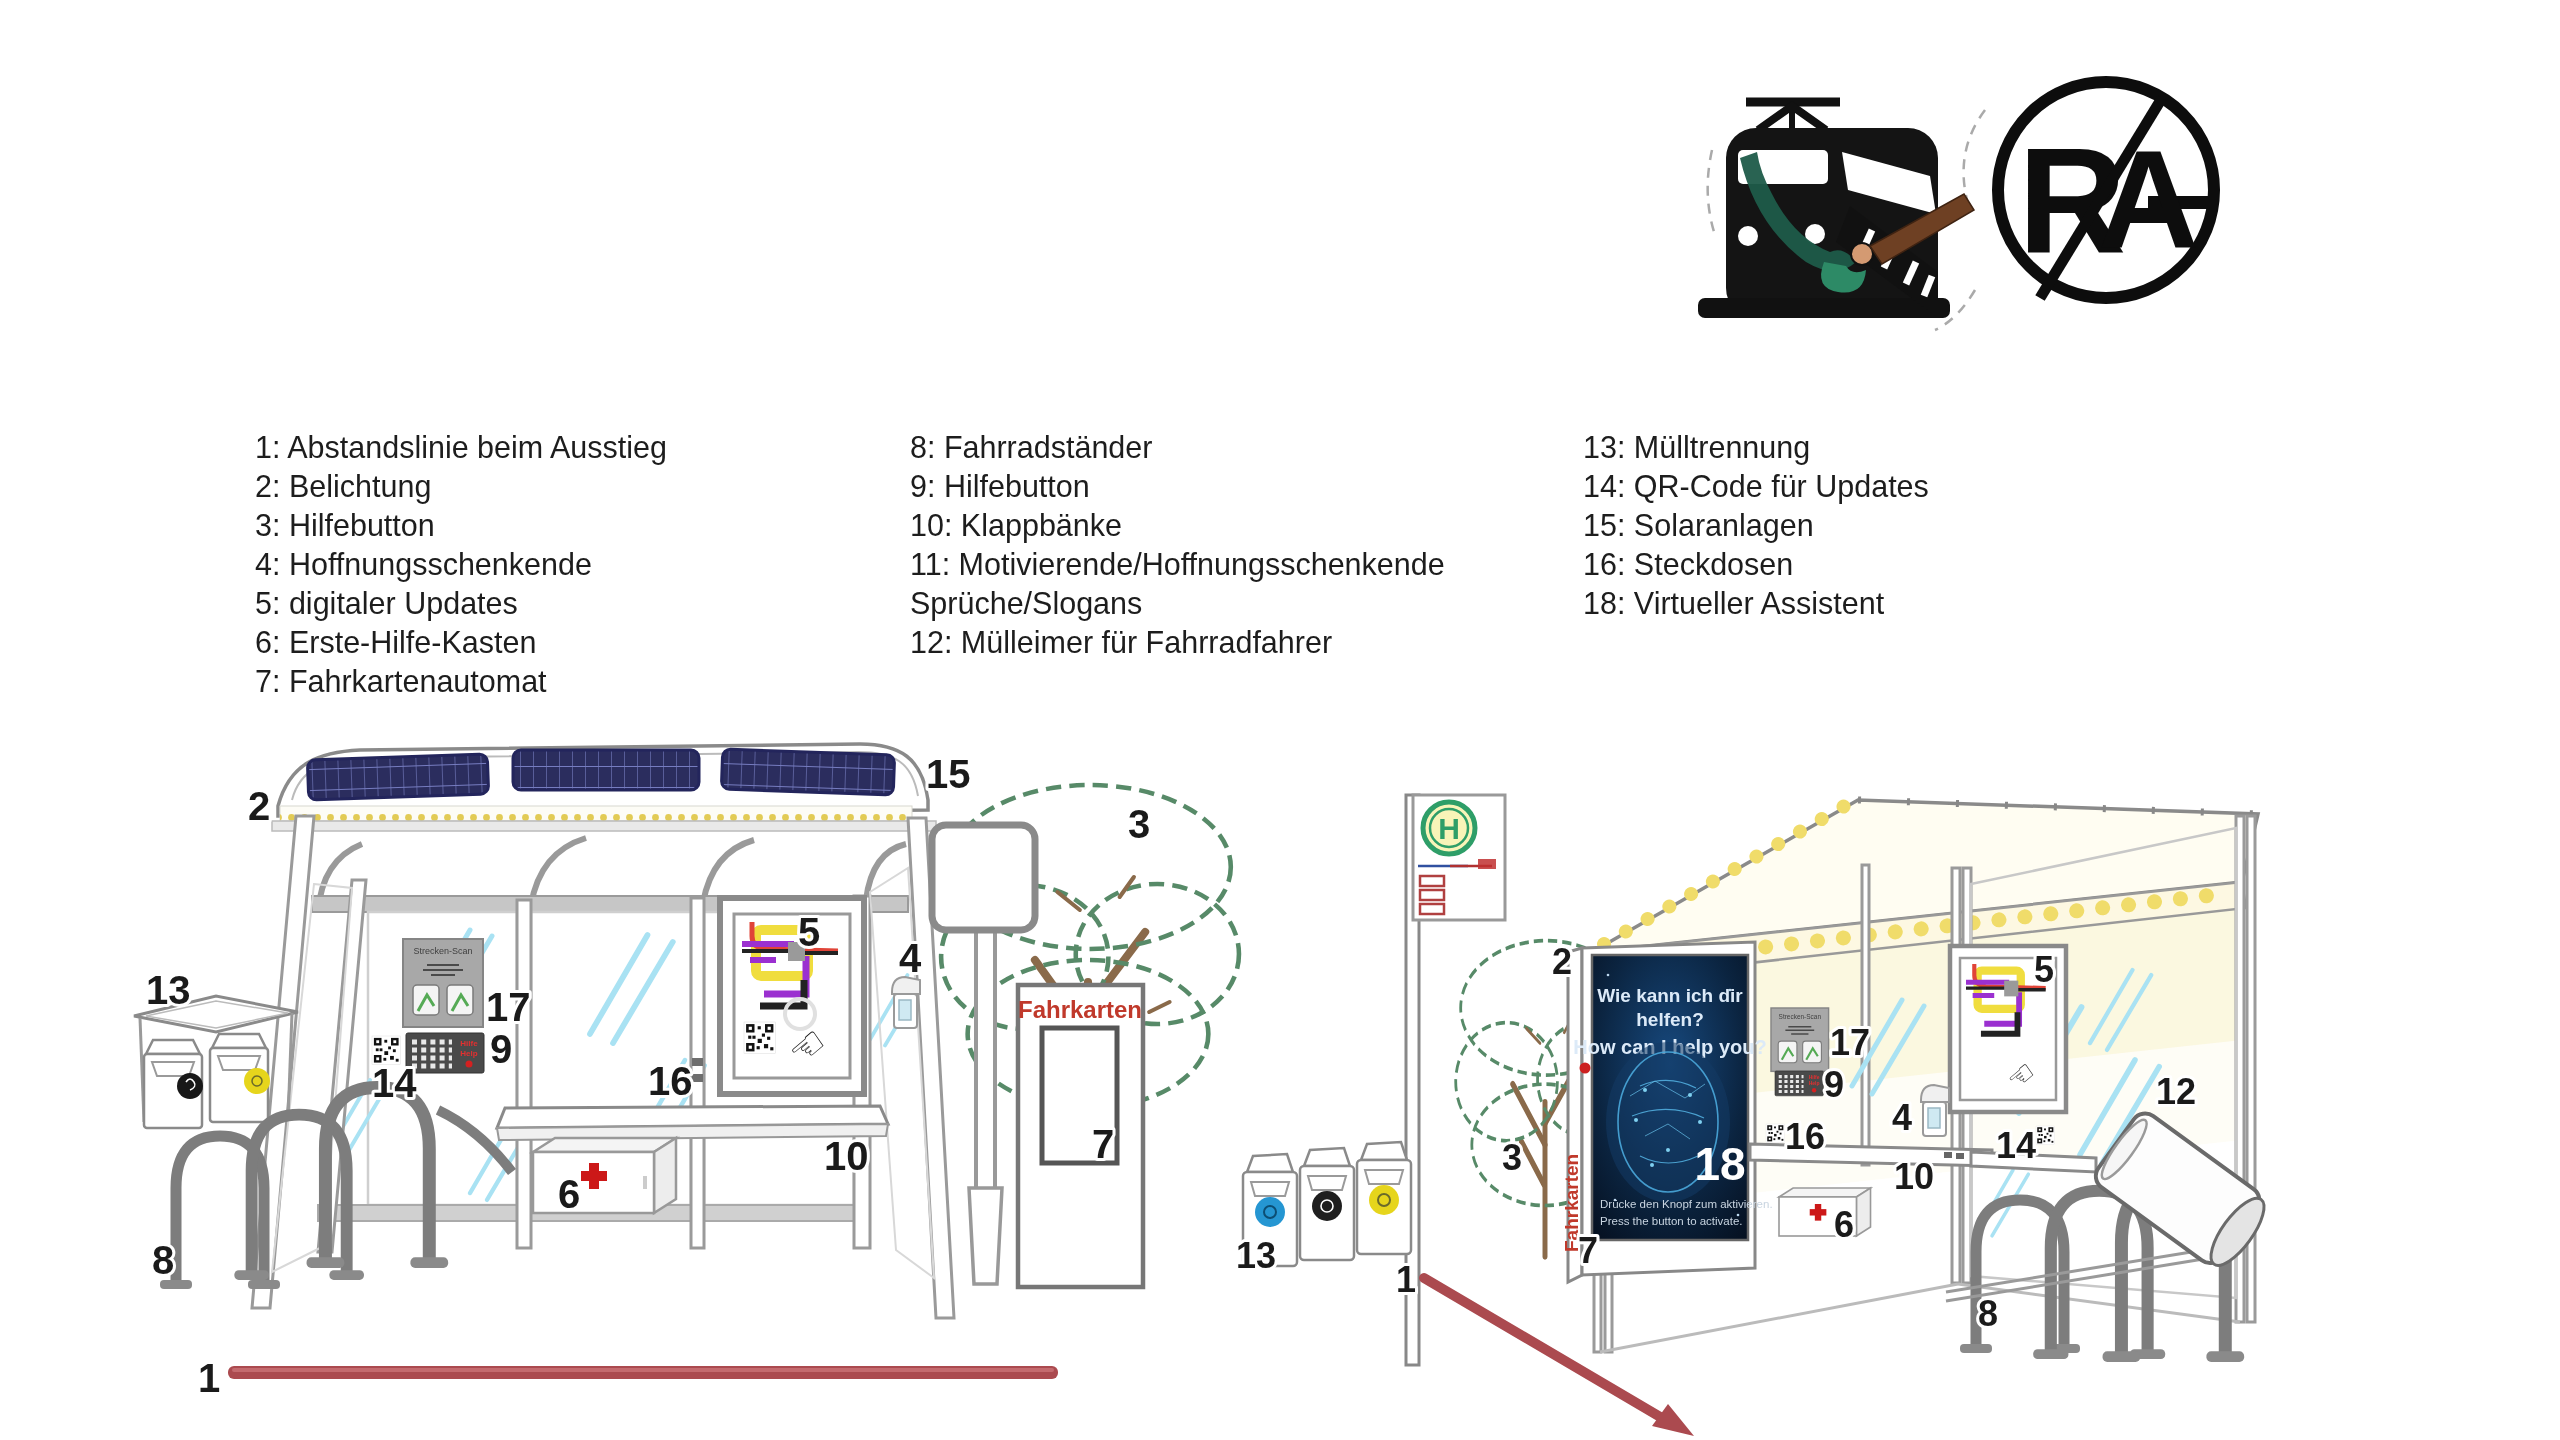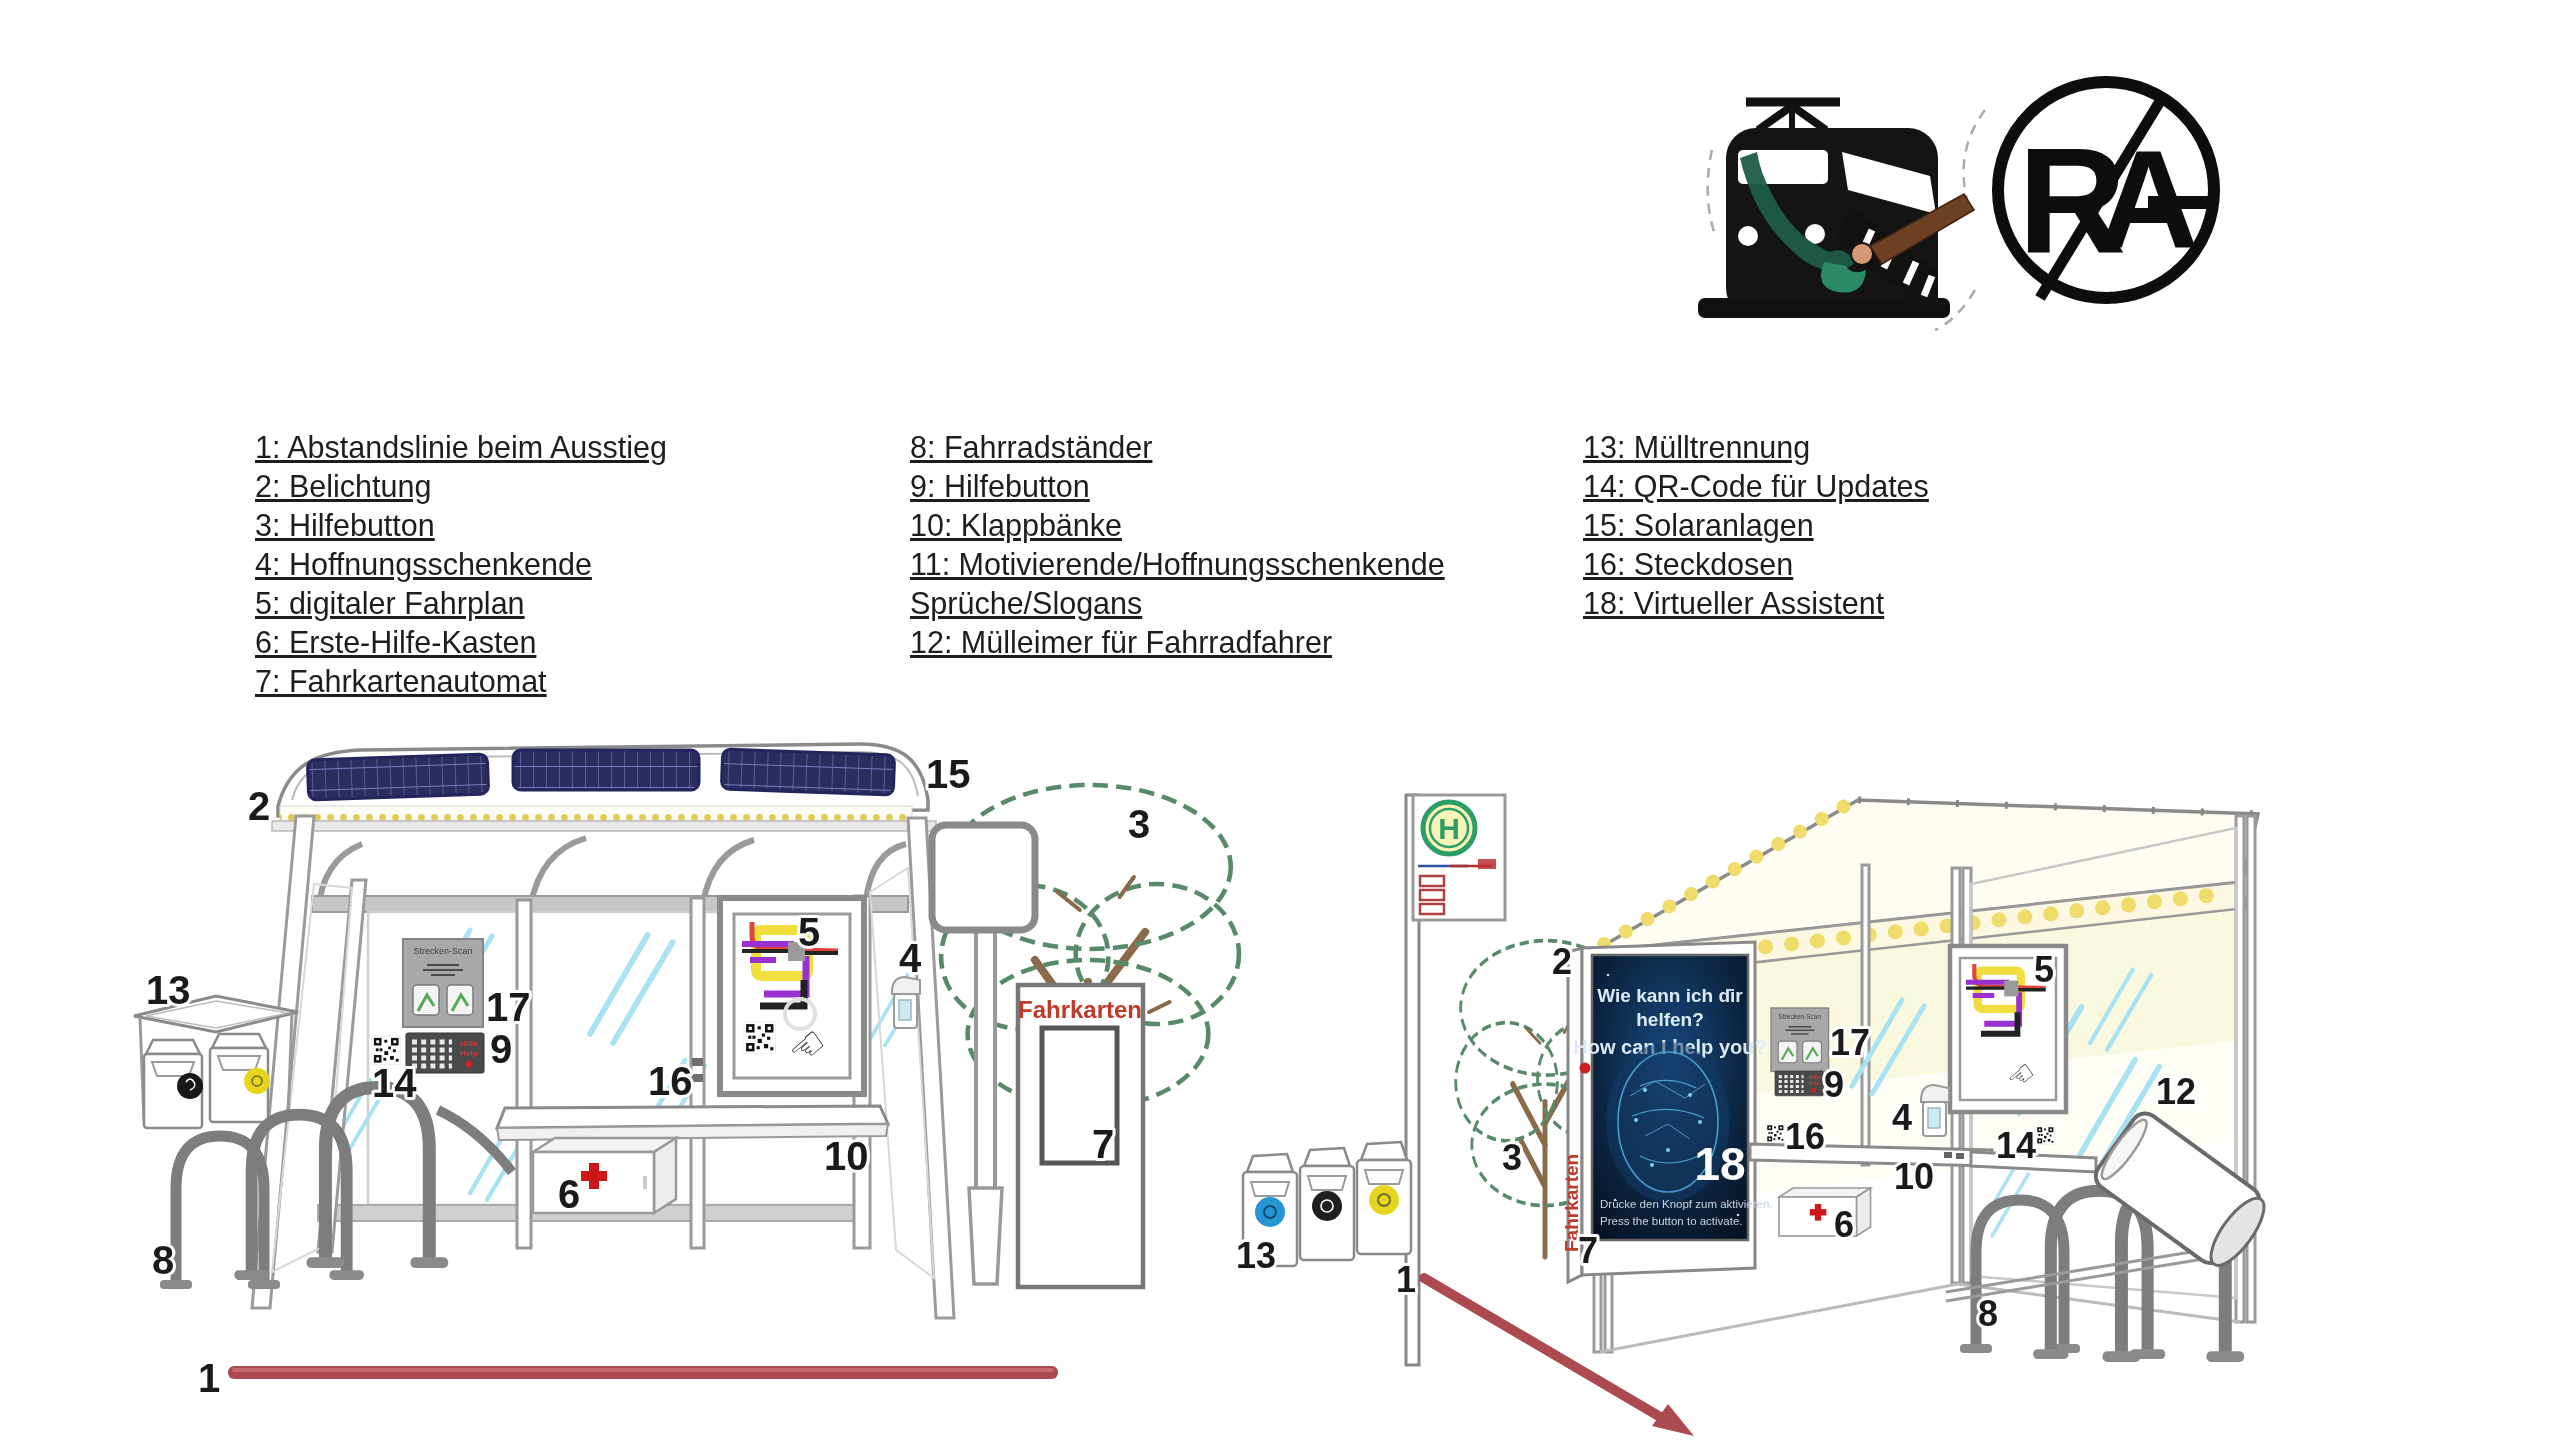--- a/index.html
+++ b/index.html
@@ -1,17 +1,17 @@
 <!DOCTYPE html>
 <html><head>
 <meta charset="utf-8">
 <style>
   html,body{margin:0;padding:0;width:2560px;height:1440px;background:#ffffff;overflow:hidden;
             font-family:"Liberation Sans",sans-serif;}
-  .legend-col{position:absolute;top:428px;color:#1d1d1d;font-size:30.5px;line-height:39px;text-decoration:underline;}
+  .legend-col{position:absolute;top:428px;color:#1d1d1d;font-size:30.5px;line-height:39px;}
   #lc1{left:255px;width:630px}
   #lc2{left:910px;width:580px}
   #lc3{left:1583px;width:560px}
   #scene{position:absolute;left:0;top:0;width:2560px;height:1440px}
   text{font-family:"Liberation Sans",sans-serif}
   .co{font-size:40px;font-weight:600;fill:#1a1a1a;paint-order:stroke;stroke:#ffffff;stroke-width:6px;stroke-linejoin:round}
   .cor{font-size:36px}
   .co18{font-size:46px;fill:#ffffff;stroke:none;font-weight:600}
   .pt1{font-size:19px;fill:#dceaf8;font-weight:600}
   .pt2{font-size:20px;fill:#dceaf8;font-weight:600}
@@ -20,21 +20,21 @@
   .handsm{font-size:30px;fill:#151515}
 </style>
 </head>
 <body>
 
 <div class="legend-col" id="lc1">
   <div>1: Abstandslinie beim Ausstieg</div>
   <div>2: Belichtung</div>
   <div>3: Hilfebutton</div>
   <div>4: Hoffnungsschenkende</div>
-  <div>5: digitaler Fahrplan</div>
+  <div>5: digitaler Updates</div>
   <div>6: Erste-Hilfe-Kasten</div>
   <div>7: Fahrkartenautomat</div>
 </div>
 <div class="legend-col" id="lc2">
   <div>8: Fahrradständer</div>
   <div>9: Hilfebutton</div>
   <div>10: Klappbänke</div>
   <div>11: Motivierende/Hoffnungsschenkende Sprüche/Slogans</div>
   <div>12: Mülleimer für Fahrradfahrer</div>
 </div>

